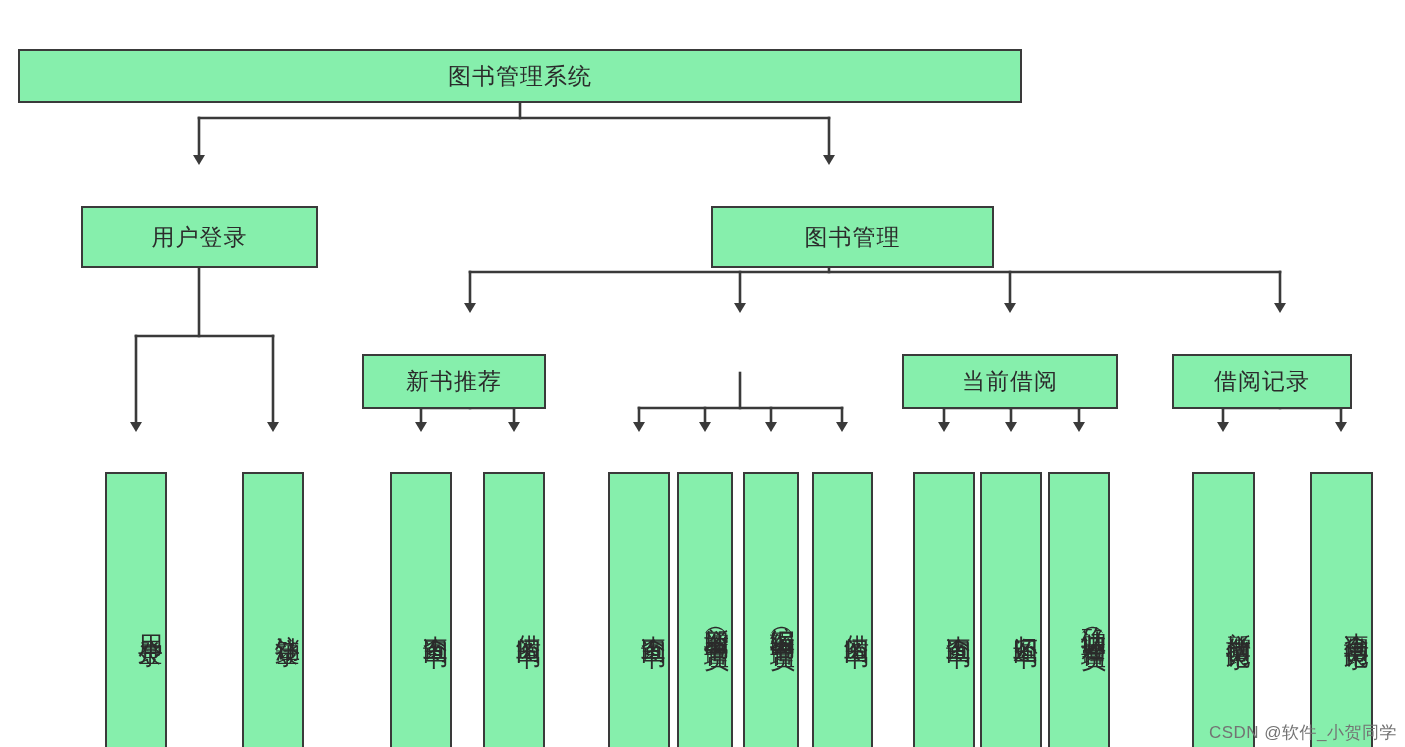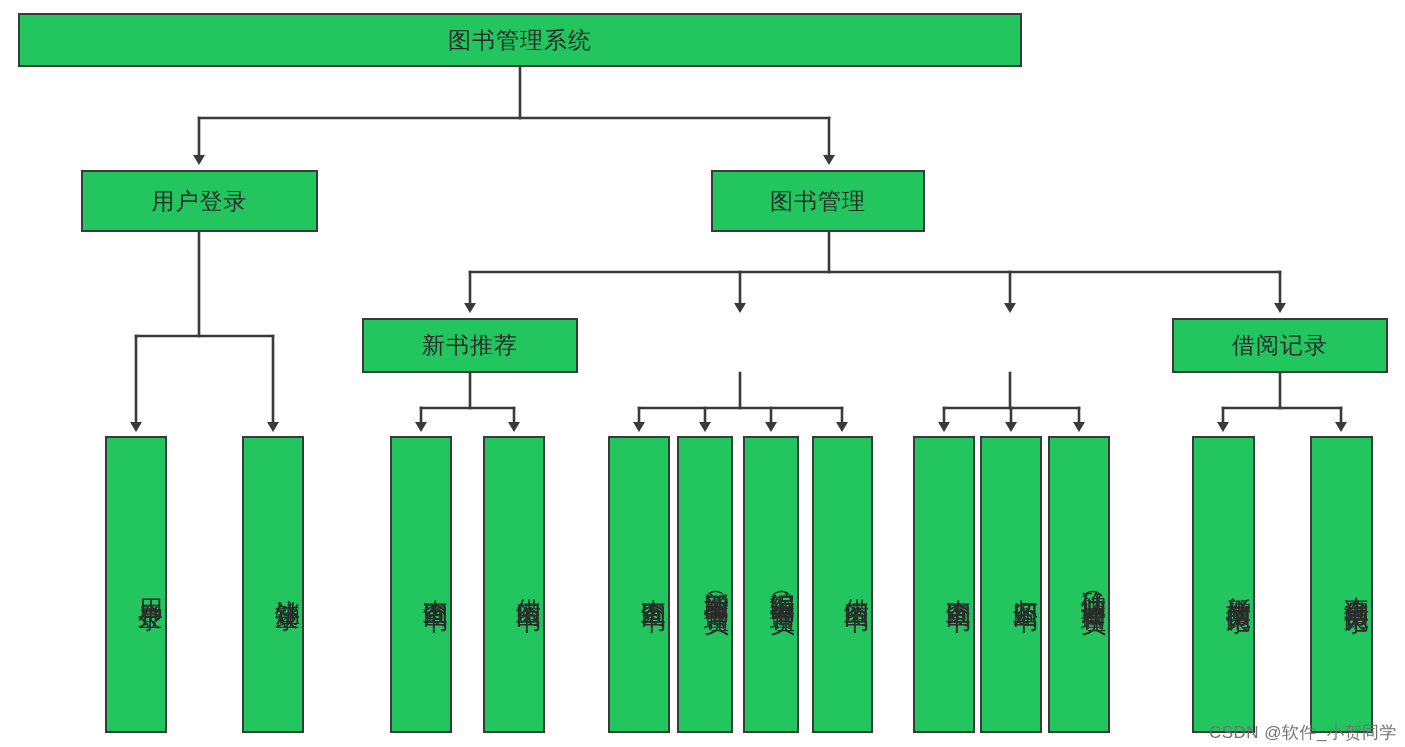--- a/index.html
+++ b/index.html
@@ -19,27 +19,28 @@
   #svg-edges{
     position:absolute;
     left:0;top:0;
     width:1405px;height:747px;
     pointer-events:none;
   }
   .node{
     position:absolute;
     box-sizing:border-box;
     border:2px solid #3a3a3a;
-    background:#22c55e;
+    background:#86efac;
     display:flex;
     align-items:center;
     justify-content:center;
     text-align:center;
     color:#2b2b2b;
     line-height:1.15;
+    margin-top:36px;
   }
   .node.h{          
     font-size:23px;
     letter-spacing:1px;
     padding:0 6px;
   }
   .node.root{
     font-size:23px;
     letter-spacing:1px;
   }
@@ -123,28 +124,31 @@
     </g>
   </svg>
 
   <div class="node root" style="left:18px;top:13px;width:1004px;height:54px;">
     <span>图书管理系统</span>
   </div>
 
   <div class="node h" style="left:81px;top:170px;width:237px;height:62px;">
     <span>用户登录</span>
   </div>
-  <div class="node h" style="left:711px;top:170px;width:214px;height:62px;">
+  <div class="node h" style="left:711px;top:170px;width:283px;height:62px;">
     <span>图书管理</span>
   </div>
 
-  <div class="node h" style="left:362px;top:318px;width:216px;height:55px;">
+  <div class="node h" style="left:362px;top:318px;width:184px;height:55px;">
     <span>新书推荐</span>
   </div>
-  <div class="node h" style="left:1172px;top:318px;width:216px;height:55px;justify-content:center;">
+  <div class="node h" style="left:902px;top:318px;width:216px;height:55px;">
+    <span>当前借阅</span>
+  </div>
+  <div class="node h" style="left:1172px;top:318px;width:180px;height:55px;justify-content:center;">
     <span>借阅记录</span>
   </div>
 
   <div class="node v" style="left:105px;top:436px;width:62px;height:297px;">
     <span>用户登录</span>
   </div>
   <div class="node v" style="left:242px;top:436px;width:62px;height:297px;">
     <span>注销登录</span>
   </div>
 

